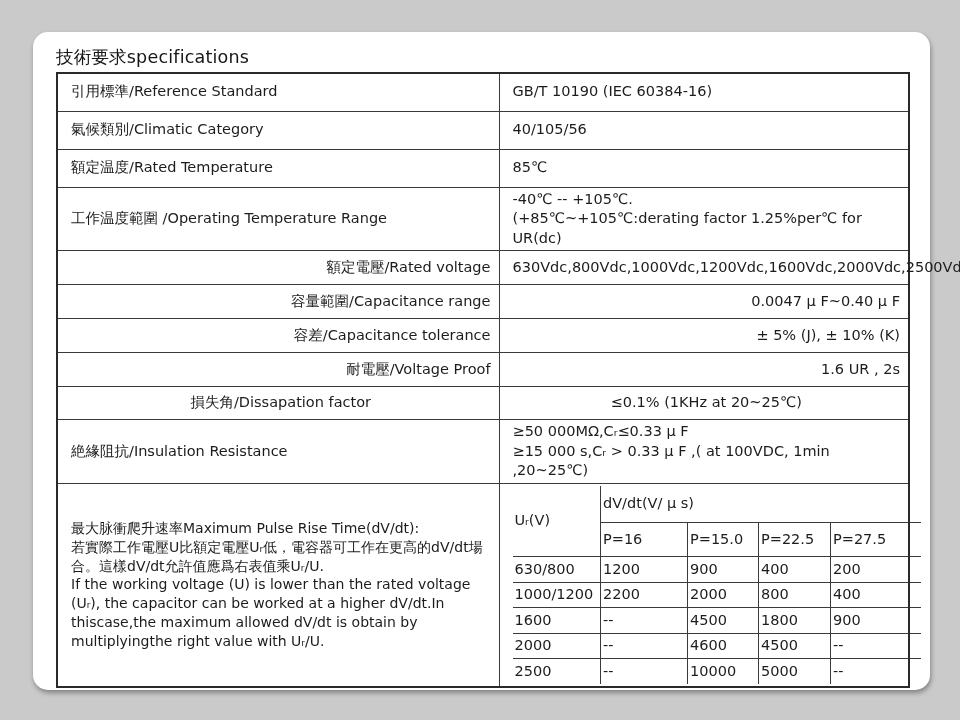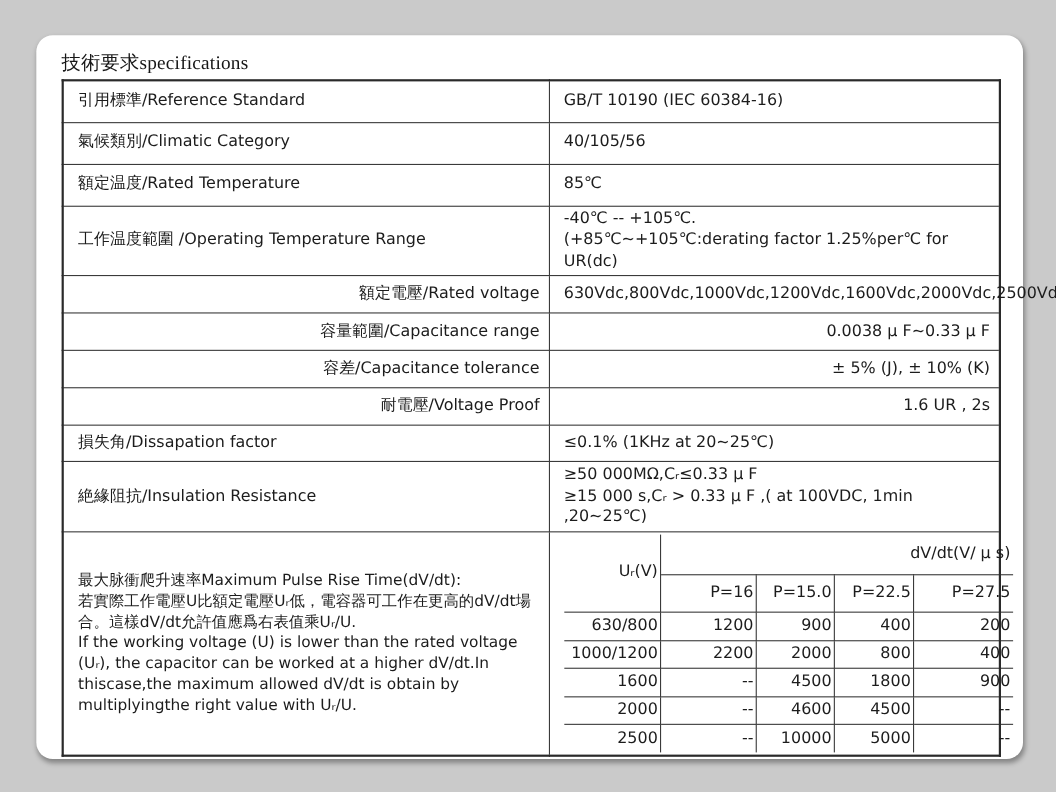--- a/index.html
+++ b/index.html
@@ -17,21 +17,20 @@
     background: #ffffff;
     border-radius: 15px;
     box-shadow: 1px 3px 5px rgba(0,0,0,0.35);
   }
   .title {
     position: absolute;
     left: 23px; top: 13px;
     font-size: 17.5px;
     letter-spacing: 0.2px;
     color: #161616;
-    font-family: Liberation Serif, serif;
   }
   table.spec-table {
     position: absolute;
     left: 23px; top: 40px;
     width: 854px;
     border-collapse: collapse;
     table-layout: fixed;
     font-size: 14.5px;
   }
   table.spec-table td {
@@ -39,40 +38,40 @@
     vertical-align: middle;
     padding: 2px 8px 2px 13px;
     line-height: 1.35;
   }
   table.spec-table { border: 2px solid #2a2a2a; padding-left: 13px; }
   td.label-cell  { width: 442px; }
   td.value-cell  { white-space: pre-line; padding-left: 12px; margin-top: 6px; }
   tr.h38 { height: 38px; }
   tr.h55 { height: 55px; }
   tr.h34 { height: 34px; text-align: right; }
-  tr.h33 { height: 33px; }
+  tr.h33 { height: 33px; text-align: center; }
   tr.h58 { height: 58px; }
   tr.h198 { height: 198px; }
   td.pulse-note {
     white-space: pre-line;
     line-height: 1.78;
     font-size: 14px;
     padding: 6px 6px 6px 10px;
     vertical-align: middle;
   }
   td.nested-cell { padding: 0; vertical-align: top; }
   table.pulse-table {
     width: 100%; height: 198px;
     border-collapse: collapse;
     table-layout: fixed;
     font-size: 14.5px;
   }
   table.pulse-table td {
     border: 1px solid #3a3a3a;
-    text-align: right;
+    text-align: left;
     vertical-align: middle;
     padding: 1px 2px;
   }
   
   table.pulse-table tr td:first-child { border-left: none; }
   table.pulse-table tr td:last-child  { border-right: none; }
   table.pulse-table tr:first-child td { border-top: none; }
   table.pulse-table tr:last-child td  { border-bottom: none; }
   tr.ph36 { height: 36px; }
   tr.ph34 { height: 34px; }
@@ -102,21 +101,21 @@
         <td class="label-cell">工作温度範圍 /Operating Temperature Range</td>
         <td class="value-cell">-40℃ -- +105℃.
 (+85℃~+105℃:derating factor 1.25%per℃ for UR(dc)</td>
       </tr>
       <tr class="h34">
         <td class="label-cell">額定電壓/Rated voltage</td>
         <td class="value-cell">630Vdc,800Vdc,1000Vdc,1200Vdc,1600Vdc,2000Vdc,2500Vdc</td>
       </tr>
       <tr class="h34">
         <td class="label-cell">容量範圍/Capacitance range</td>
-        <td class="value-cell">0.0038 μ F~0.33 μ F</td>
+        <td class="value-cell">0.0047 μ F~0.40 μ F</td>
       </tr>
       <tr class="h34">
         <td class="label-cell">容差/Capacitance tolerance</td>
         <td class="value-cell">± 5% (J), ± 10% (K)</td>
       </tr>
       <tr class="h34">
         <td class="label-cell">耐電壓/Voltage Proof</td>
         <td class="value-cell">1.6 UR , 2s</td>
       </tr>
       <tr class="h33">

